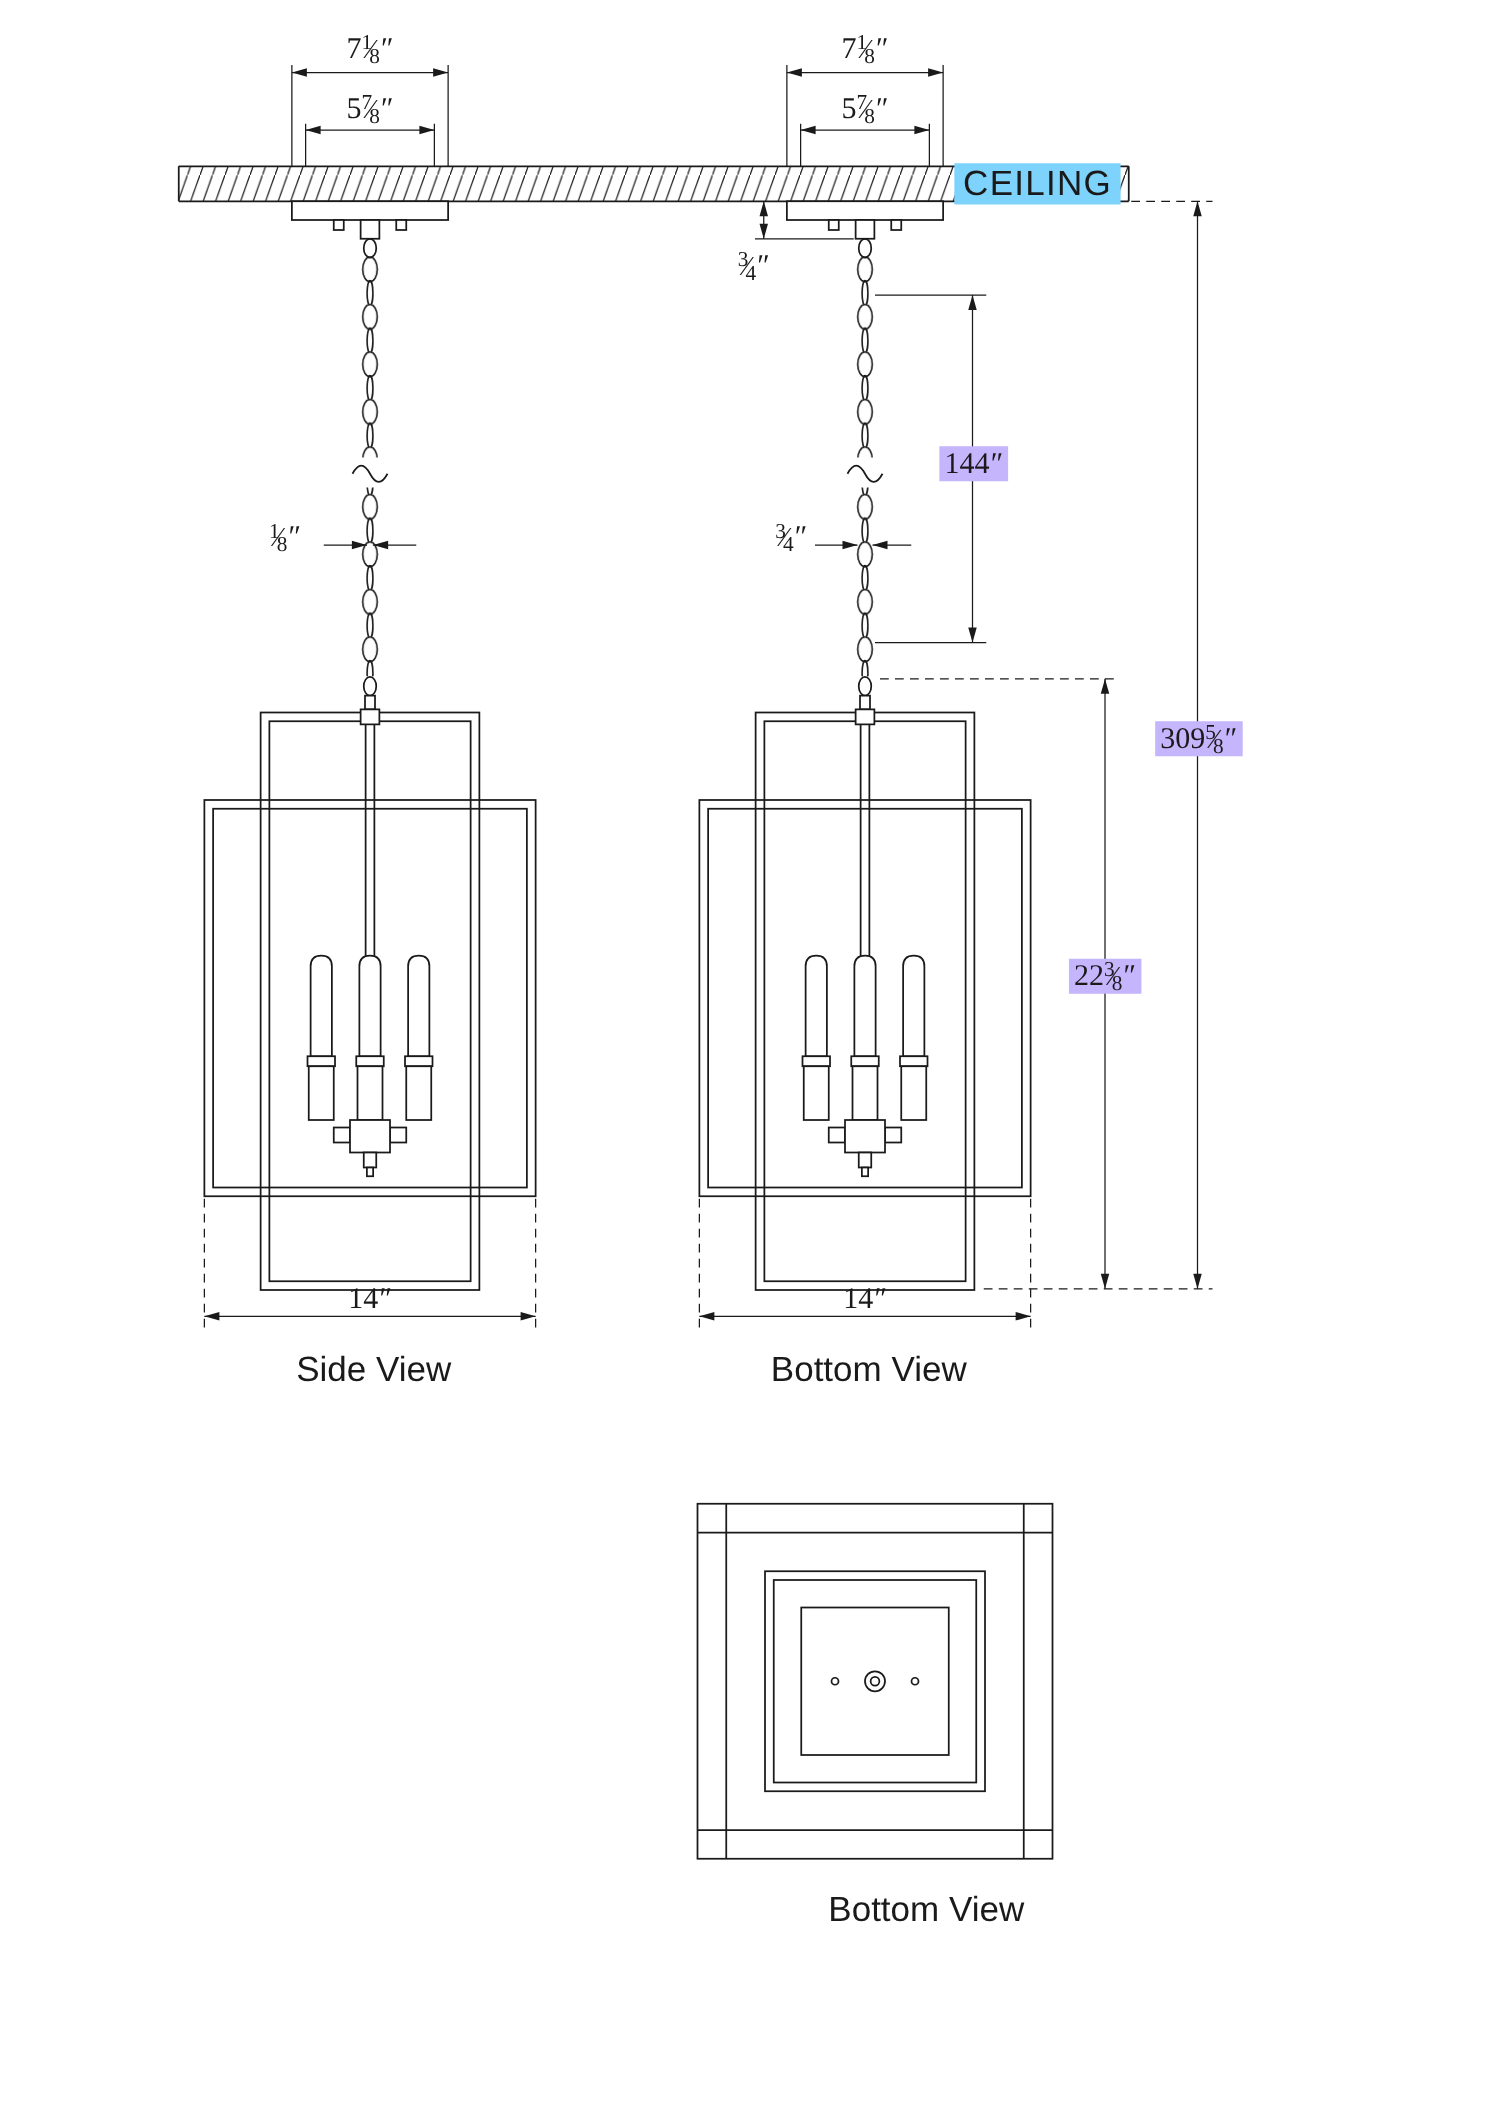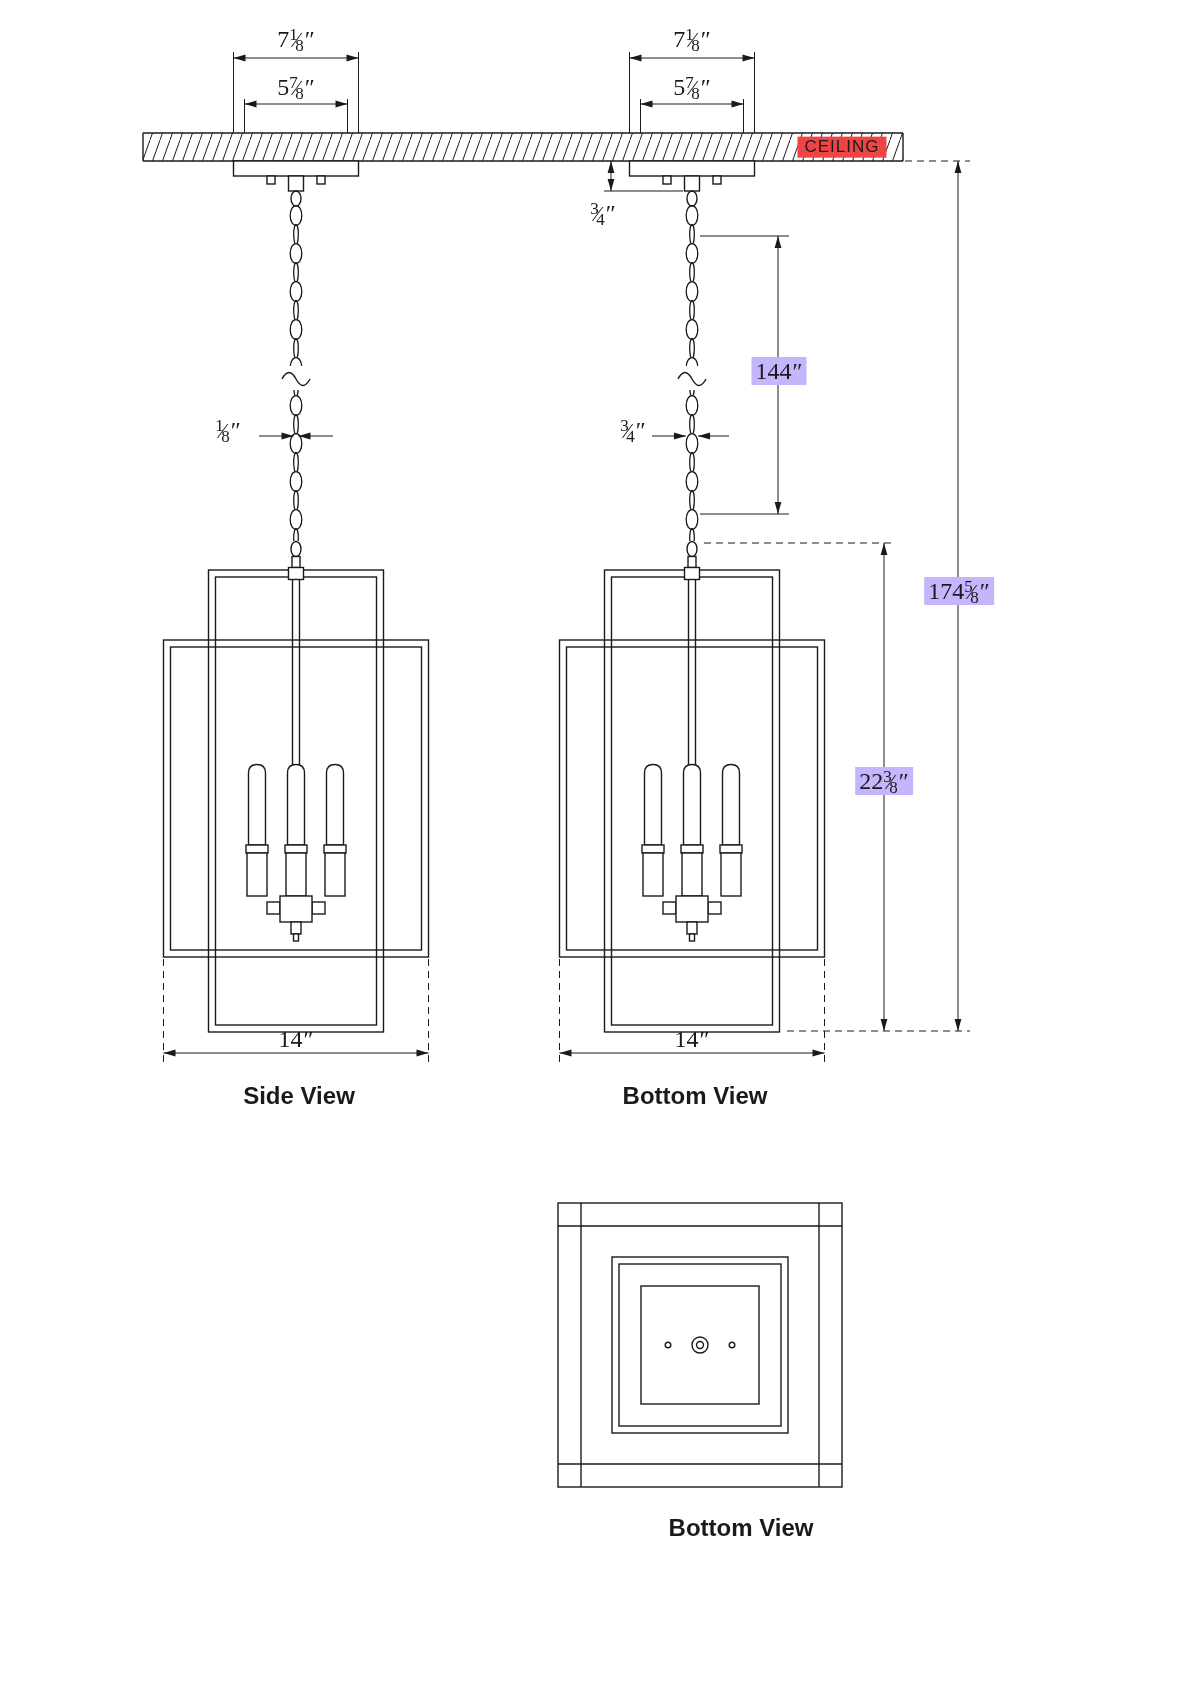--- a/index.html
+++ b/index.html
@@ -10,23 +10,23 @@
 
   
   .dim { position:absolute; transform:translate(-50%,-50%); font-family:"Liberation Serif","DejaVu Serif",serif;
          font-size:24px; line-height:1; white-space:nowrap; color:#1a1a1a; }
   .dim.bg { background:#c4b5fd; padding:2px 4px; }
   .dim .fn { display:inline-block; font-size:17px; transform:translateY(-7px); }
   .dim .fd { display:inline-block; font-size:17px; transform:translateY(4px); }
   .dim .fs { display:inline-block; font-size:22px; margin:0 -3px; }
   .dim .u  { margin-left:1px; }
 
-  .ceil { position:absolute; transform:translate(-50%,-50%); background:#ef4444; padding:1px 7px;
-          font-size:17px; line-height:1.1; letter-spacing:1px; white-space:nowrap;margin-left:12px; }
-  .vlabel { position:absolute; transform:translate(-50%,-50%); font-size:24px; line-height:1.1; white-space:nowrap;font-weight:bold; }
+  .ceil { position:absolute; transform:translate(-50%,-50%); background:#7dd3fc; padding:1px 7px;
+          font-size:28px; line-height:1.1; letter-spacing:1px; white-space:nowrap; }
+  .vlabel { position:absolute; transform:translate(-50%,-50%); font-size:28px; line-height:1.1; white-space:nowrap; }
 </style>
 </head>
 <body>
 
 <div class="stage">
 
 <svg class="draw" width="1190" height="1684" viewBox="0 0 1190 1684" xmlns="http://www.w3.org/2000/svg">
   <defs>
     <pattern id="chainpat" x="-7" y="205" width="14" height="38" patternUnits="userSpaceOnUse">
       <ellipse cx="7" cy="10.5" rx="5.8" ry="10" fill="none" stroke="#1a1a1a" stroke-width="1.3"></ellipse>
@@ -193,21 +193,21 @@
 <div class="dim" style="left:692px; top:87px;"><span class="w">5</span><span class="fn">7</span><span class="fs">⁄</span><span class="fd">8</span><span class="u">″</span></div>
 
 <div class="dim" style="left:603px; top:213px;"><span class="fn">3</span><span class="fs">⁄</span><span class="fd">4</span><span class="u">″</span></div>
 
 <div class="dim bg" style="left:779px; top:371px;"><span class="w">144</span><span class="u">″</span></div>
 
 <div class="dim" style="left:228px; top:430px;"><span class="fn">1</span><span class="fs">⁄</span><span class="fd">8</span><span class="u">″</span></div>
 
 <div class="dim" style="left:633px; top:430px;"><span class="fn">3</span><span class="fs">⁄</span><span class="fd">4</span><span class="u">″</span></div>
 
-<div class="dim bg" style="left:959px; top:591px;"><span class="w">174</span><span class="fn">5</span><span class="fs">⁄</span><span class="fd">8</span><span class="u">″</span></div>
+<div class="dim bg" style="left:959px; top:591px;"><span class="w">309</span><span class="fn">5</span><span class="fs">⁄</span><span class="fd">8</span><span class="u">″</span></div>
 
 <div class="dim bg" style="left:884px; top:781px;"><span class="w">22</span><span class="fn">3</span><span class="fs">⁄</span><span class="fd">8</span><span class="u">″</span></div>
 
 <div class="dim" style="left:296px; top:1039px;"><span class="w">14</span><span class="u">″</span></div>
 
 <div class="dim" style="left:692px; top:1039px;"><span class="w">14</span><span class="u">″</span></div>
 
 <div class="vlabel" style="left:299px; top:1096px;">Side View</div>
 <div class="vlabel" style="left:695px; top:1096px;">Bottom View</div>
 <div class="vlabel" style="left:697px; top:1528px;margin-left:44px;">Bottom View</div>

